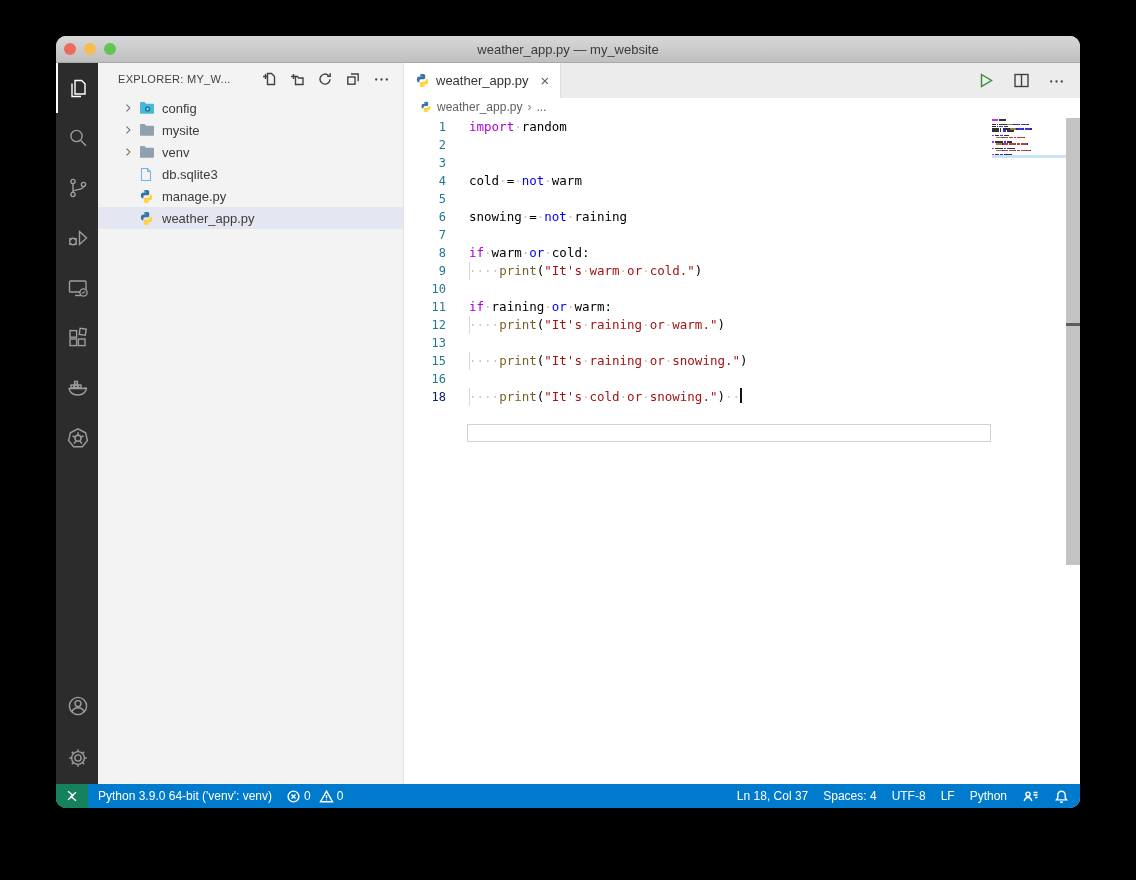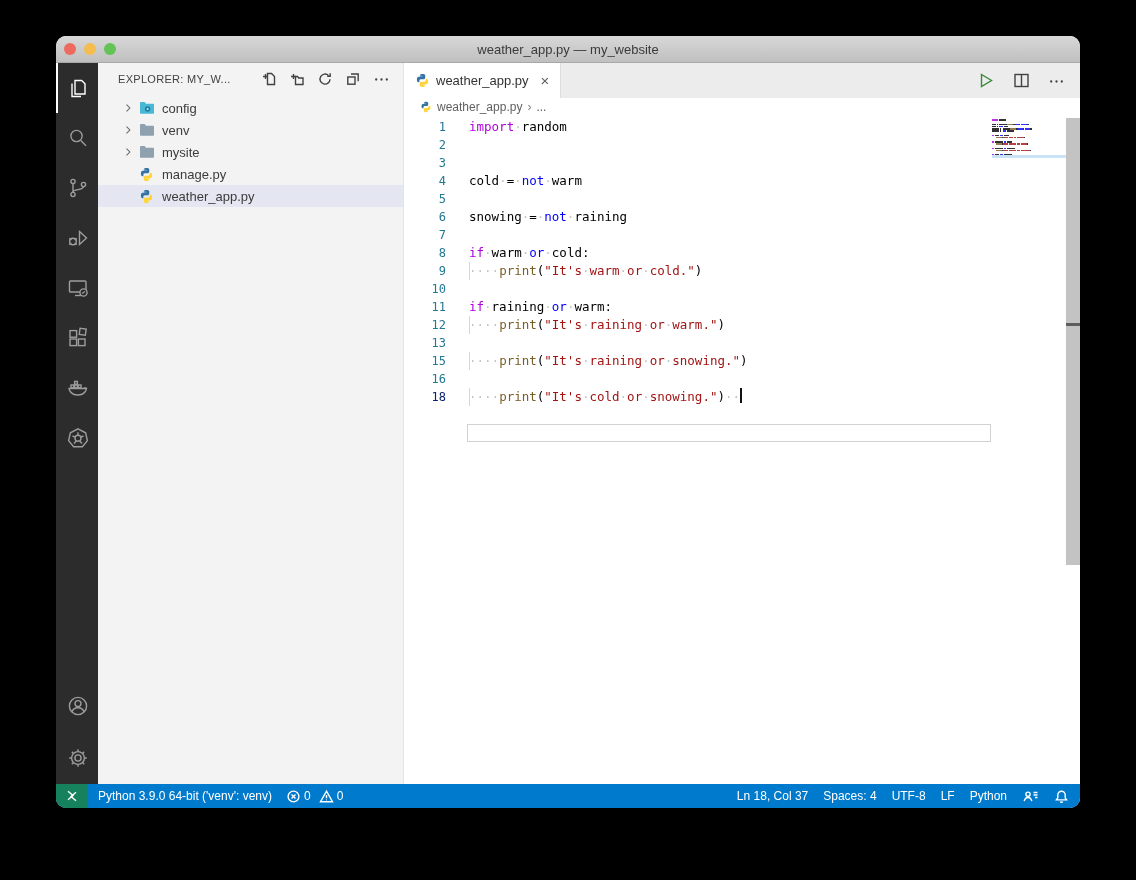--- a/index.html
+++ b/index.html
@@ -254,34 +254,44 @@
             <span class="tree-chevron">
               <svg width="12" height="12" viewBox="0 0 16 16" fill="none" stroke="currentColor" stroke-width="1.4">
                 <path d="M6 3.5L10.5 8 6 12.5"></path>
               </svg>
             </span>
             <span class="tree-icon">
               <svg width="16" height="14" viewBox="0 0 16 14">
                 <path fill="#8FA0AE" d="M1 2.2C1 1.5 1.5 1 2.2 1h3.4l1.4 1.7h7c.6 0 1 .5 1 1v8.1c0 .6-.4 1-1 1H2c-.6 0-1-.4-1-1z"></path>
               </svg>
             </span>
-            <span>venv</span>
+            <span>mysite</span>
           </div>
           <div class="tree-row">
             <span class="tree-chevron">
               <svg width="12" height="12" viewBox="0 0 16 16" fill="none" stroke="currentColor" stroke-width="1.4">
                 <path d="M6 3.5L10.5 8 6 12.5"></path>
               </svg>
             </span>
             <span class="tree-icon">
               <svg width="16" height="14" viewBox="0 0 16 14">
                 <path fill="#8FA0AE" d="M1 2.2C1 1.5 1.5 1 2.2 1h3.4l1.4 1.7h7c.6 0 1 .5 1 1v8.1c0 .6-.4 1-1 1H2c-.6 0-1-.4-1-1z"></path>
               </svg>
             </span>
-            <span>mysite</span>
+            <span>venv</span>
+          </div>
+          <div class="tree-row">
+            <span class="tree-chevron"></span>
+            <span class="tree-icon">
+              <svg width="14" height="15" viewBox="0 0 14 15" fill="none" stroke="#75B6E7" stroke-width="1.1">
+                <path d="M2.5 1.5h6l3 3v9h-9z"></path>
+                <path d="M8.5 1.5v3h3"></path>
+              </svg>
+            </span>
+            <span>db.sqlite3</span>
           </div>
           <div class="tree-row">
             <span class="tree-chevron"></span>
             <span class="tree-icon">
               <svg width="15" height="15" viewBox="0 0 16 16">
                 <path fill="#3673A5" d="M7.9 1C5 1 5.2 2.3 5.2 2.3v1.4h2.9v.4H3.9S2 3.9 2 6.9s1.7 2.9 1.7 2.9h1V8.4s-.1-1.7 1.7-1.7h2.9s1.6 0 1.6-1.6V2.6S11.2 1 7.9 1zM6.3 1.9a.5.5 0 1 1 0 1 .5.5 0 0 1 0-1z"></path>
                 <path fill="#FFD43B" d="M8.1 15c2.9 0 2.7-1.3 2.7-1.3v-1.4H7.9v-.4h4.2S14 12.1 14 9.1s-1.7-2.9-1.7-2.9h-1v1.4s.1 1.7-1.7 1.7H6.7s-1.6 0-1.6 1.6v2.5S4.8 15 8.1 15zm1.6-.9a.5.5 0 1 1 0-1 .5.5 0 0 1 0 1z"></path>
               </svg>
             </span>
             <span>manage.py</span>

